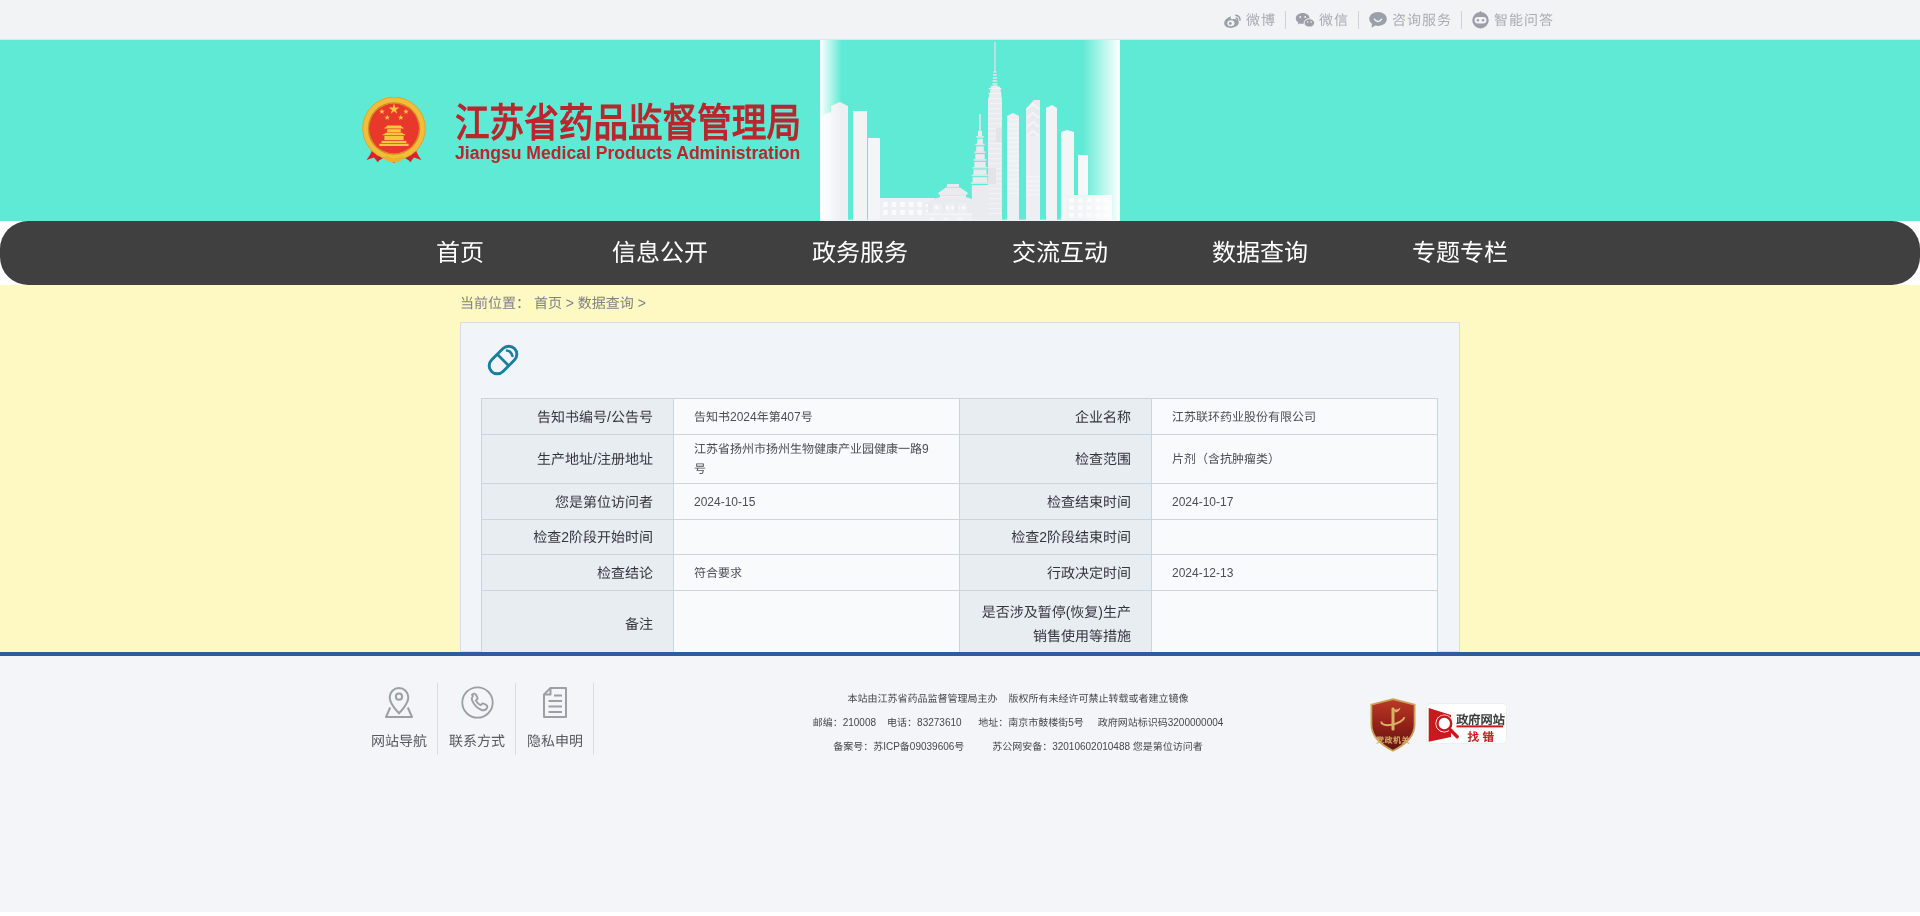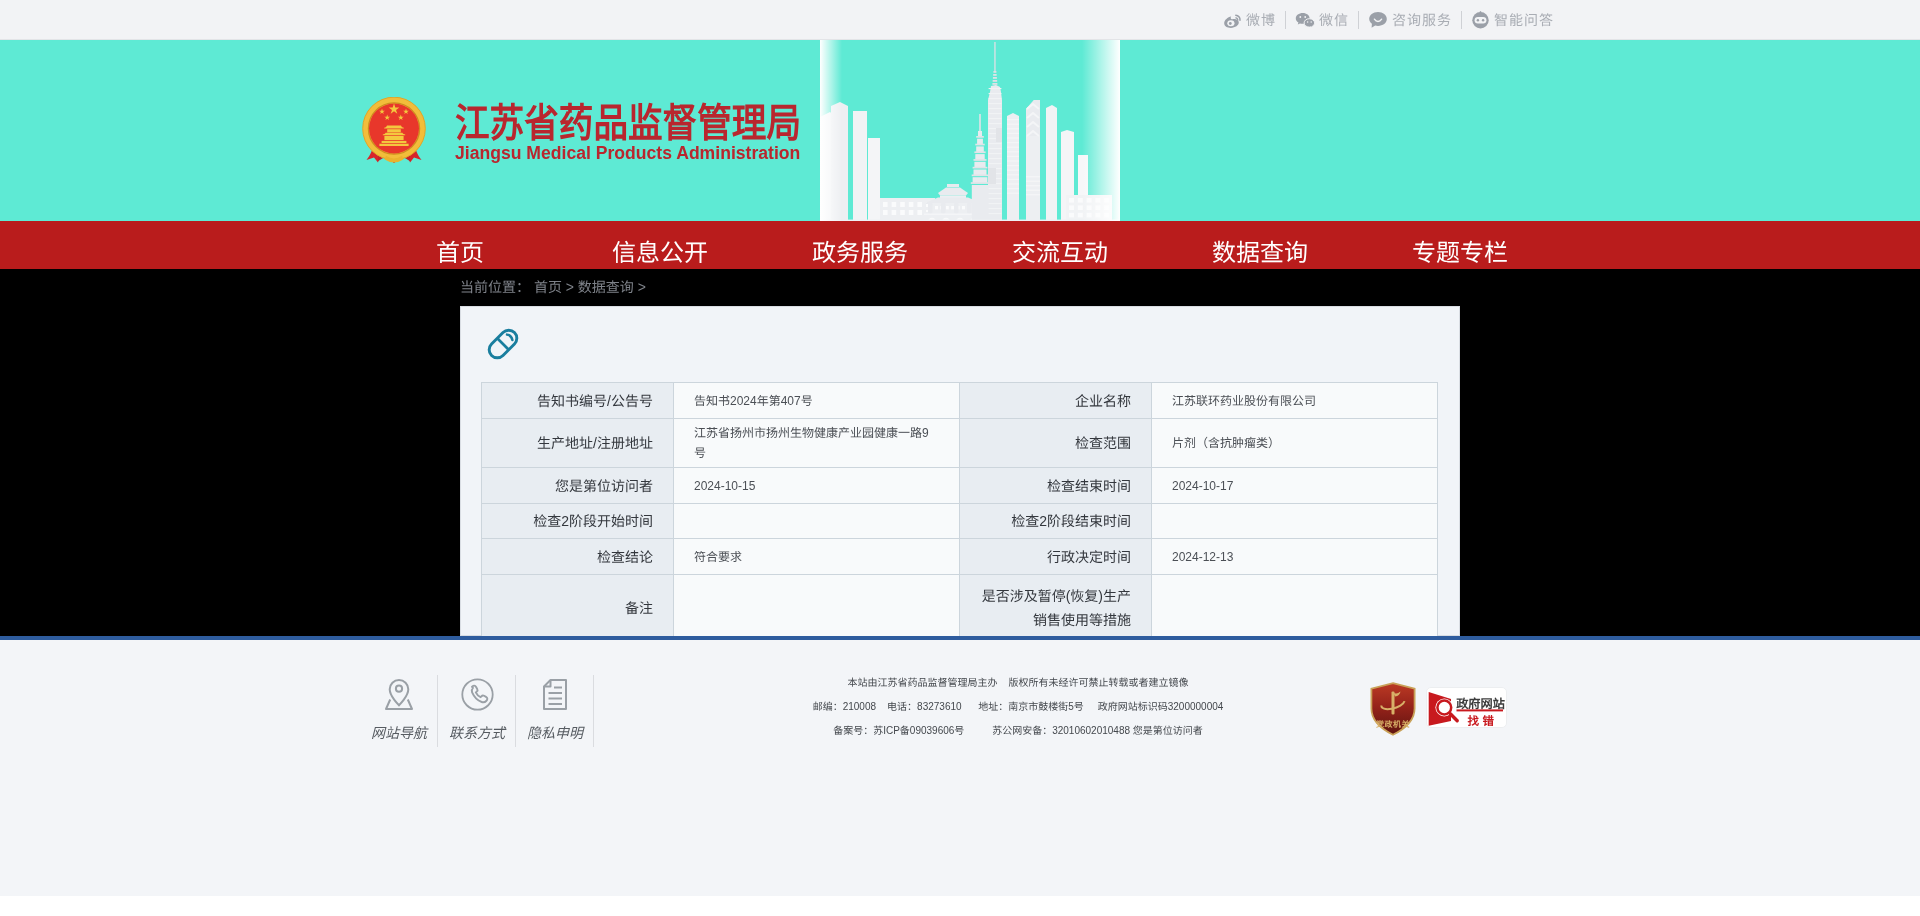--- a/index.html
+++ b/index.html
@@ -12,37 +12,37 @@
 .topbar .item { display:inline-block; vertical-align:top; }
 .topbar .item svg { vertical-align:-4px; margin-right:4px; }
 .topbar .sep { display:inline-block; width:1px; height:18px; background:#cfd1d5; vertical-align:-4px; margin:0 9px; }
 
 .header { height:181px; background:#5eead4; position:relative; }
 .emblem { position:absolute; left:361px; top:57px; }
 .title-cn { position:absolute; left:455px; top:51px; font-size:40px; font-weight:bold; color:#b9262e; white-space:nowrap; transform:scaleX(0.865); transform-origin:left top; }
 .title-en { position:absolute; left:455px; top:103px; font-size:18px; font-weight:bold; color:#b9262e; white-space:nowrap; transform:scaleX(0.977); transform-origin:left top; }
 .skyline { position:absolute; left:820px; top:0px; }
 
-.nav { height:48px; background:#b91c1c; }
+.nav { height:64px; background:#404040;border-radius:28px; }
 .nav ul { width:1200px; margin:0 auto; list-style:none; display:flex; }
 .nav li { width:200px; text-align:center; line-height:64px; font-size:24px; color:#fff; }
 
-.content { background:#000000; }
+.content { background:#fef9c3; }
 .crumb { width:1000px; margin:0 auto; height:37px; line-height:36px; font-size:14px; color:#7e8289; }
 .panel { width:1000px; margin:0 auto; height:330px; background:#f1f4f8; border:1px solid #d9dde3; position:relative; }
 .capsule { position:absolute; left:24px; top:19px; }
 table.info { position:absolute; left:20px; top:75px; border-collapse:collapse; table-layout:fixed; width:957px; }
 table.info td { border:1px solid #ccd5dc; vertical-align:middle; }
 td.lab { background:#e8edf2; font-size:14px; color:#33373d; text-align:right; padding-right:20px; line-height:24px; }
 td.val { background:#f8fafb; font-size:12px; color:#4b4f55; text-align:left; padding-left:20px; padding-right:0; line-height:20px; }
 col.c-lab { width:192px; }
 col.c-val { width:286px; }
 
 .footer { height:260px; background:#f3f5f8; border-top:4px solid #2e5c9e; position:relative; }
-.fnav { position:absolute; left:360px; top:31px; display:flex;font-style:italic; }
+.fnav { position:absolute; left:360px; top:23px; display:flex; }
 .fnav a { display:block; width:78px; text-align:center; text-decoration:none; position:relative; }
 .fnav a .ic { height:46px; display:flex; align-items:center; justify-content:center; }
 .fnav a .tx { display:block; margin-top:5px; font-size:14px; color:#565b61; }
 .fnav a:after { content:""; position:absolute; right:0; top:4px; height:72px; width:1px; background:#dadce0; }
 .ftext { position:absolute; left:718px; top:31px; width:600px; font-size:10px; color:#44484d; text-align:center; line-height:24px; }
 .fbadges { position:absolute; left:1370px; top:42px; }
 </style>
 </head>
 <body>
 <div class="topbar">

